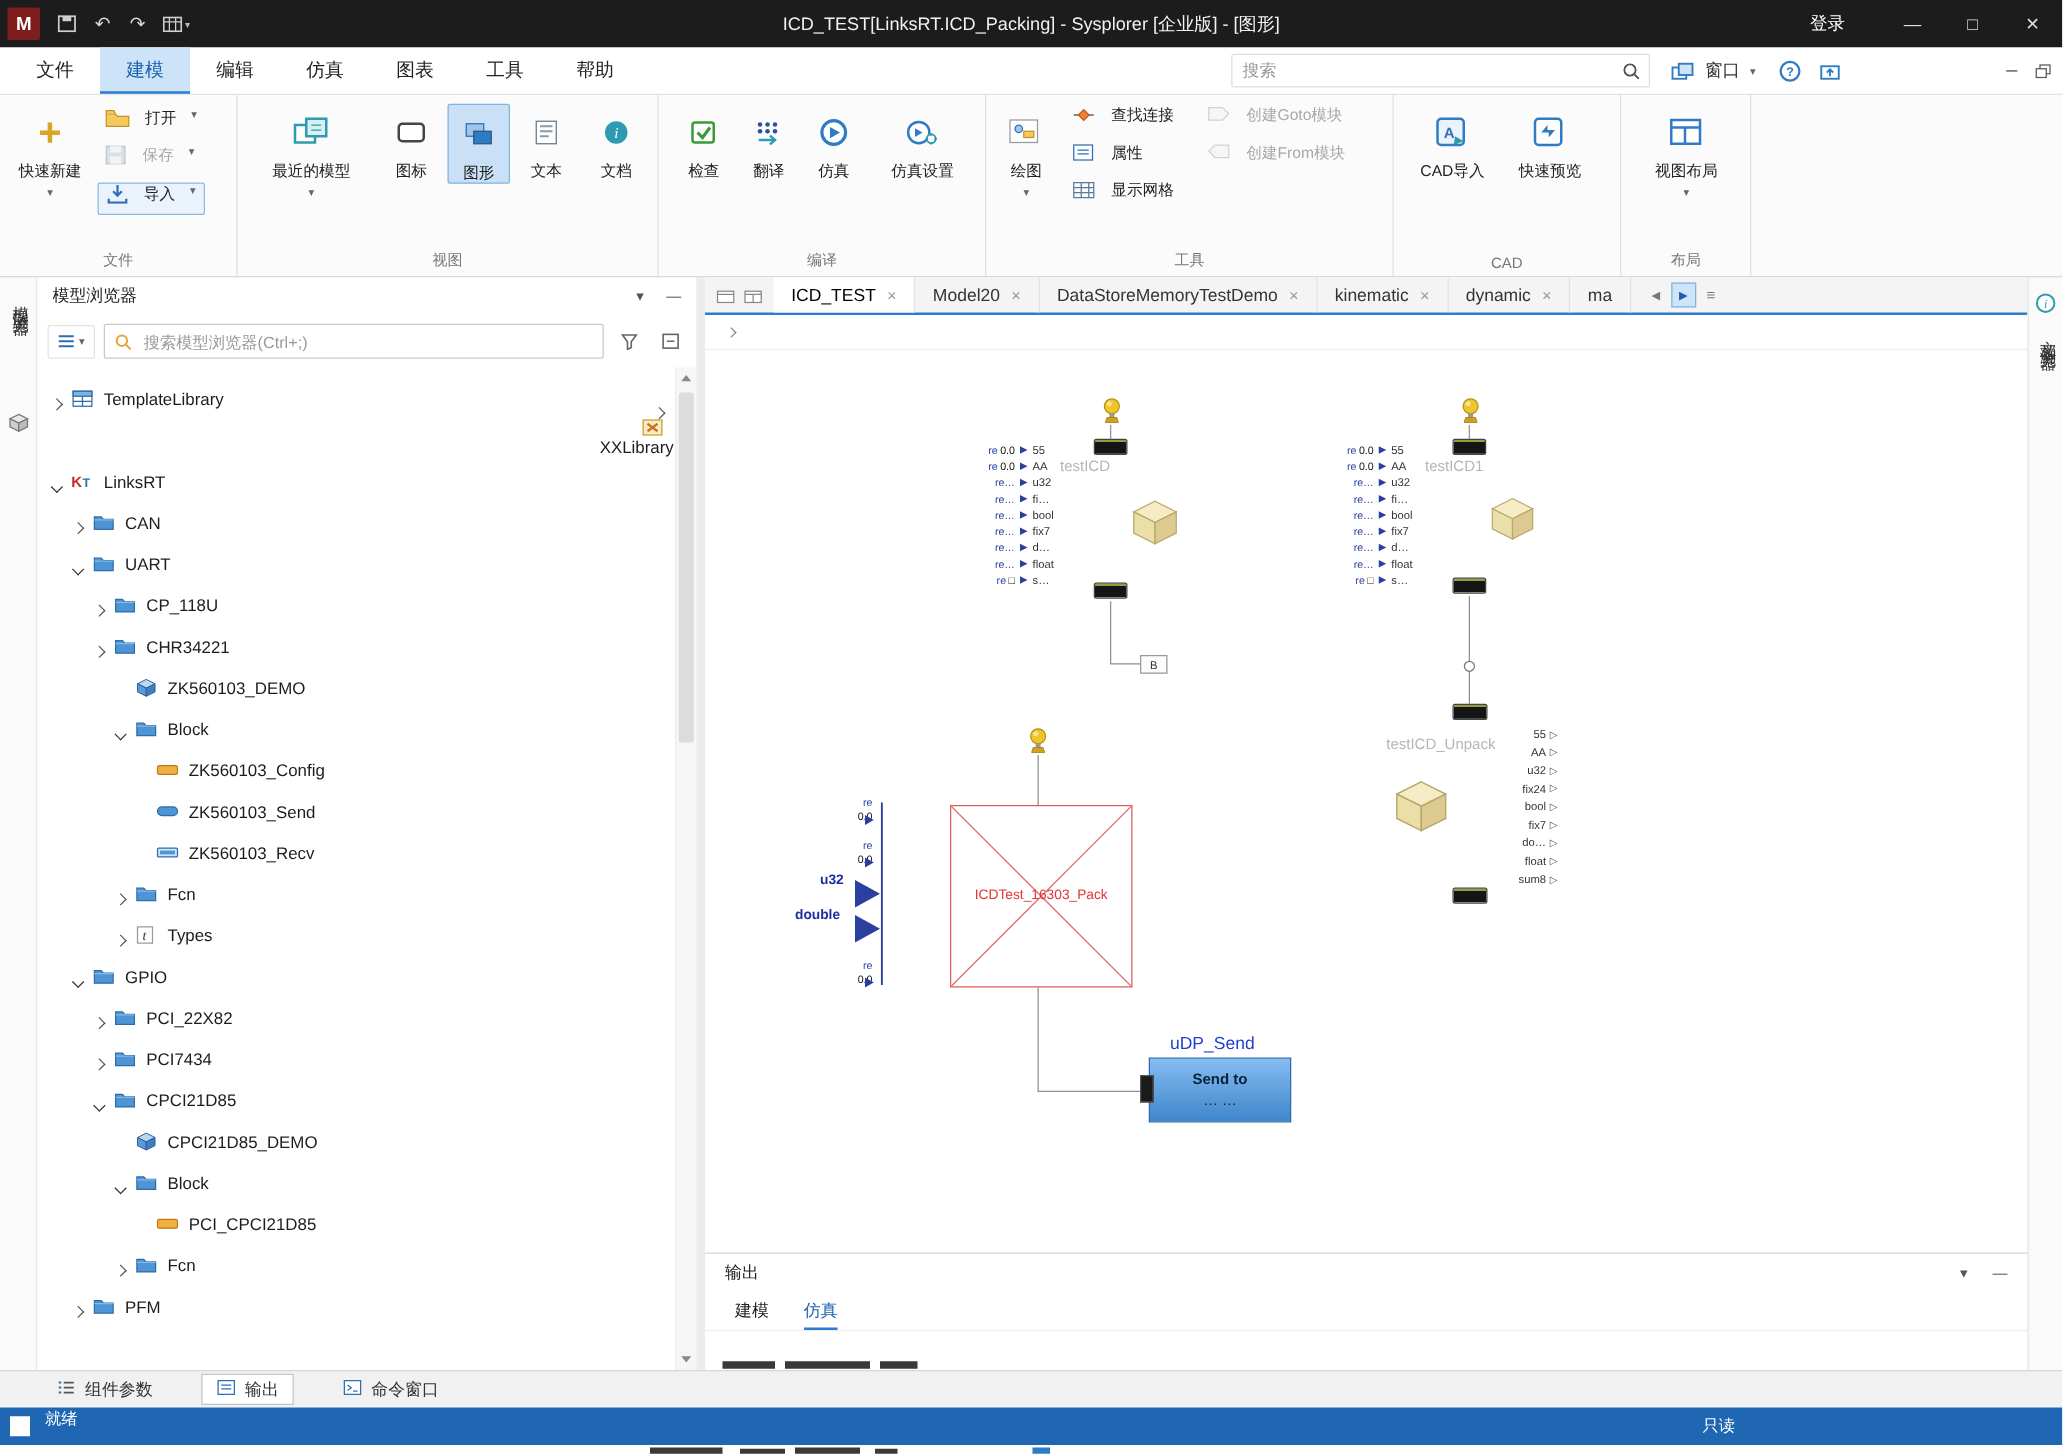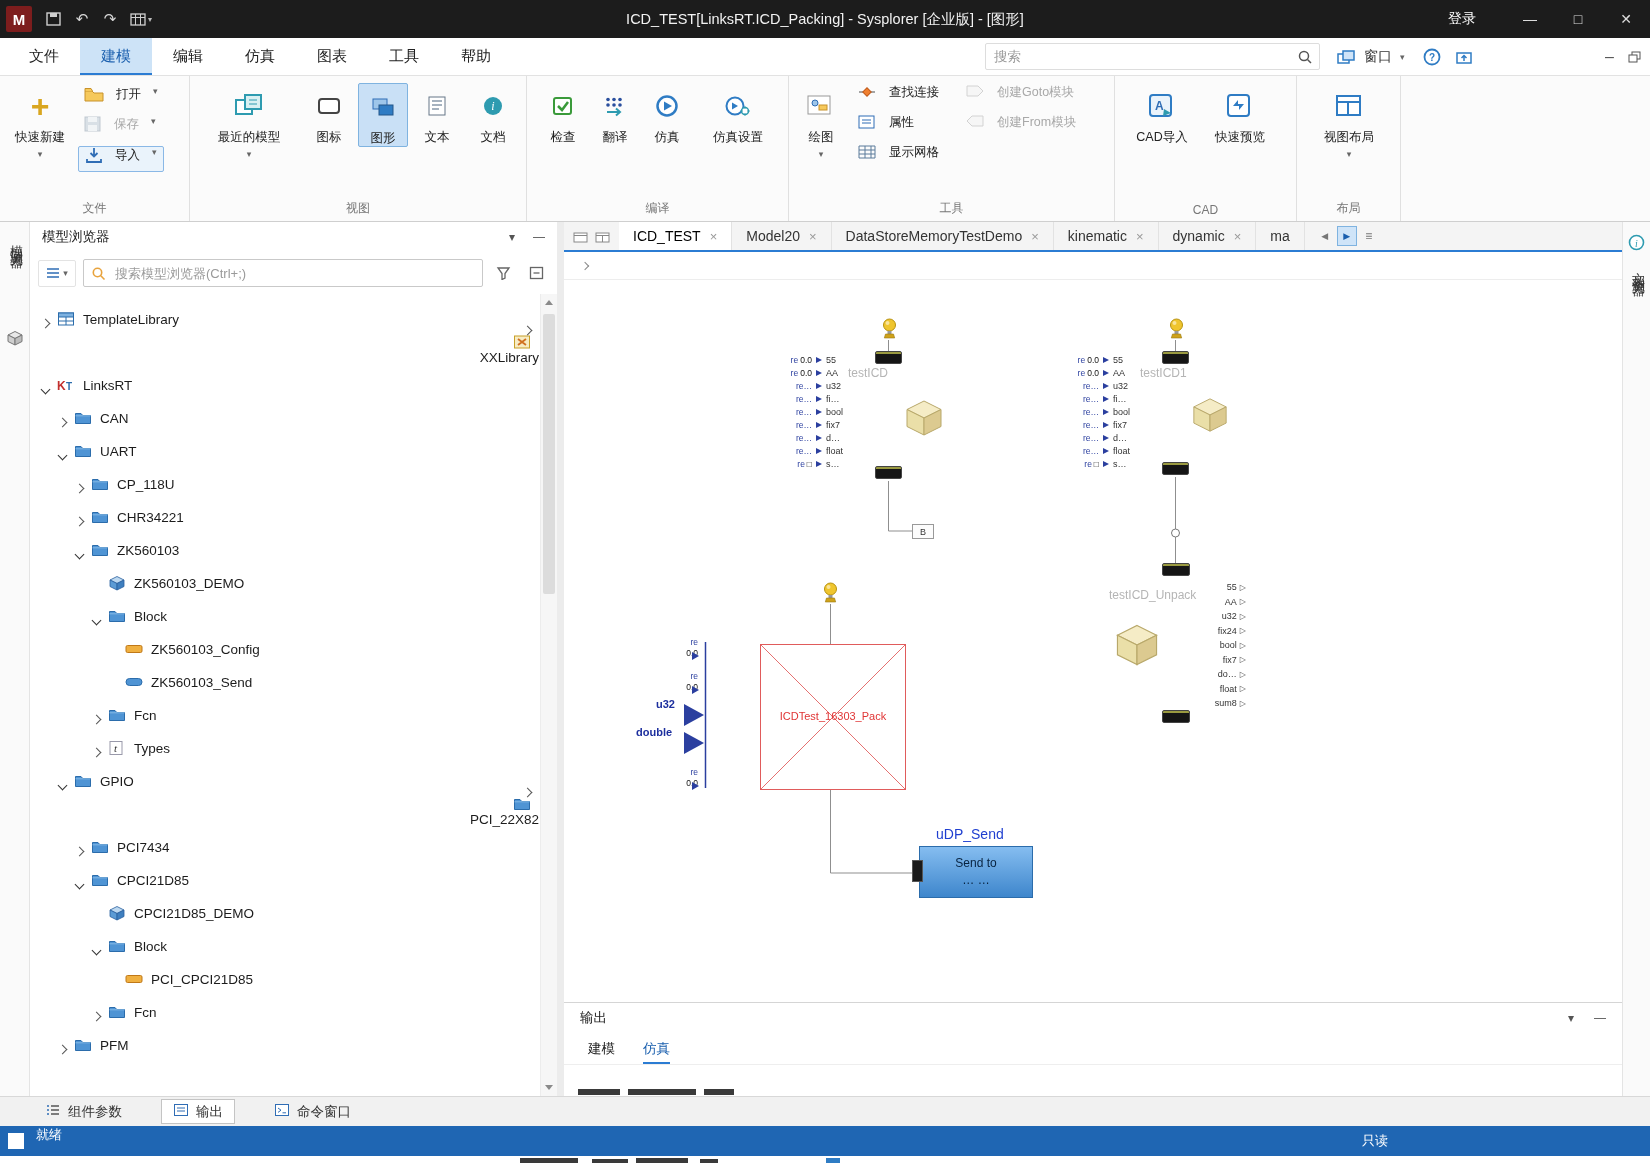--- a/index.html
+++ b/index.html
@@ -543,30 +543,20 @@
         <div class="tree-row" style="padding-left: 46px;">
           <span class="chev"></span>
           <span class="ti">
             <svg width="18" height="16" viewBox="0 0 18 16">
               <path d="M1.5 3.5h5.5l1.8 2h7.7v8H1.5z" fill="#4f94d4" stroke="#2b6cab"></path>
               <path d="M1.5 5.8h15" stroke="#85b9e6"></path>
             </svg>
           </span>
           <span class="tl">CHR34221</span>
         </div>
-        <div class="tree-row" style="padding-left: 46px;">
-          <span class="chev open"></span>
-          <span class="ti">
-            <svg width="18" height="16" viewBox="0 0 18 16">
-              <path d="M1.5 3.5h5.5l1.8 2h7.7v8H1.5z" fill="#4f94d4" stroke="#2b6cab"></path>
-              <path d="M1.5 5.8h15" stroke="#85b9e6"></path>
-            </svg>
-          </span>
-          <span class="tl">ZK560103</span>
-        </div>
         <div class="tree-row" style="padding-left: 63px;">
           <span class="chev hidden"></span>
           <span class="ti">
             <svg width="18" height="16" viewBox="0 0 18 16">
               <polygon points="9,1.5 16,5 9,8.5 2,5" fill="#bcd8f0" stroke="#2a5f9e" stroke-width="0.8"></polygon>
               <polygon points="2,5 9,8.5 9,15 2,11.5" fill="#5b9bd5" stroke="#2a5f9e" stroke-width="0.8"></polygon>
               <polygon points="16,5 9,8.5 9,15 16,11.5" fill="#3f7fbf" stroke="#2a5f9e" stroke-width="0.8"></polygon>
             </svg>
           </span>
           <span class="tl">ZK560103_DEMO</span>
@@ -592,20 +582,30 @@
         </div>
         <div class="tree-row" style="padding-left: 80px;">
           <span class="chev hidden"></span>
           <span class="ti">
             <svg width="18" height="16" viewBox="0 0 18 16">
               <rect x="1" y="4.5" width="16" height="7" rx="3.5" fill="#4f94d4" stroke="#2b6cab"></rect>
             </svg>
           </span>
           <span class="tl">ZK560103_Send</span>
         </div>
+        <div class="tree-row" style="padding-left: 80px;">
+          <span class="chev hidden"></span>
+          <span class="ti">
+            <svg width="18" height="16" viewBox="0 0 18 16">
+              <rect x="1" y="4.5" width="16" height="7" rx="1" fill="#cfe3f5" stroke="#2b6cab"></rect>
+              <rect x="3" y="6.5" width="12" height="3" fill="#4f94d4"></rect>
+            </svg>
+          </span>
+          <span class="tl">ZK560103_Recv</span>
+        </div>
         <div class="tree-row" style="padding-left: 63px;">
           <span class="chev"></span>
           <span class="ti">
             <svg width="18" height="16" viewBox="0 0 18 16">
               <path d="M1.5 3.5h5.5l1.8 2h7.7v8H1.5z" fill="#4f94d4" stroke="#2b6cab"></path>
               <path d="M1.5 5.8h15" stroke="#85b9e6"></path>
             </svg>
           </span>
           <span class="tl">Fcn</span>
         </div>
@@ -622,21 +622,21 @@
         <div class="tree-row" style="padding-left: 29px;">
           <span class="chev open"></span>
           <span class="ti">
             <svg width="18" height="16" viewBox="0 0 18 16">
               <path d="M1.5 3.5h5.5l1.8 2h7.7v8H1.5z" fill="#4f94d4" stroke="#2b6cab"></path>
               <path d="M1.5 5.8h15" stroke="#85b9e6"></path>
             </svg>
           </span>
           <span class="tl">GPIO</span>
         </div>
-        <div class="tree-row" style="padding-left: 46px; flex-direction: column;">
+        <div class="tree-row" style="padding-left: 46px;">
           <span class="chev"></span>
           <span class="ti">
             <svg width="18" height="16" viewBox="0 0 18 16">
               <path d="M1.5 3.5h5.5l1.8 2h7.7v8H1.5z" fill="#4f94d4" stroke="#2b6cab"></path>
               <path d="M1.5 5.8h15" stroke="#85b9e6"></path>
             </svg>
           </span>
           <span class="tl">PCI_22X82</span>
         </div>
         <div class="tree-row" style="padding-left: 46px;">
@@ -991,21 +991,21 @@
       <div class="biglabel" style="left:72px;top:446px;">double</div>
       <div class="bigtri" style="left:120px;top:452px;"></div>
       <div class="pin" style="left:100px;top:487px;">
         <span class="sn">re</span>
           <span class="sv">0.0</span>
       </div>
       <div class="pinarrow" style="left:128px;top:502px;"></div>
 
       <div class="udplabel" style="left:372px;top:546px;">uDP_Send</div>
       <div class="udpblock" style="left:355px;top:566px;">
-        <span style="font-weight:normal;">Send to</span>
+        <span style="font-weight:bold;">Send to</span>
         <span>… …</span>
       </div>
       <div class="udpconn" style="left:348px;top:580px;"></div>
     </div>
 
     <div class="outputpanel">
       <div class="op-header">
         <span>输出</span>
         <span class="op-icons">
           <span>▾</span>

